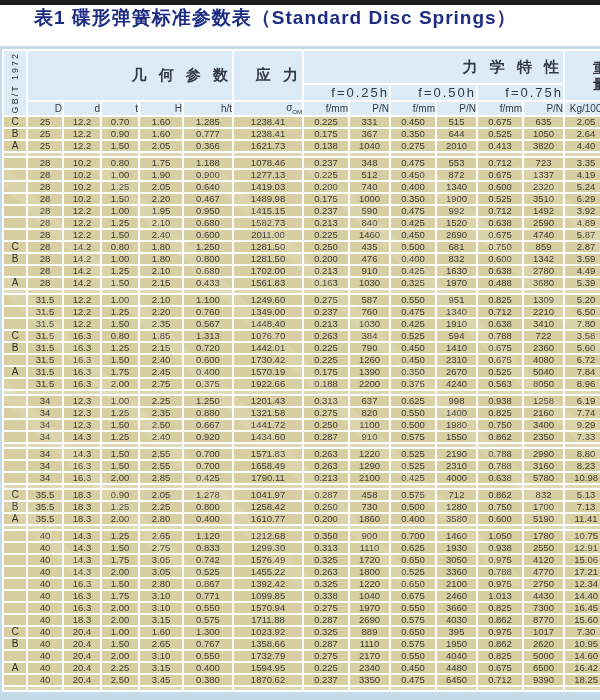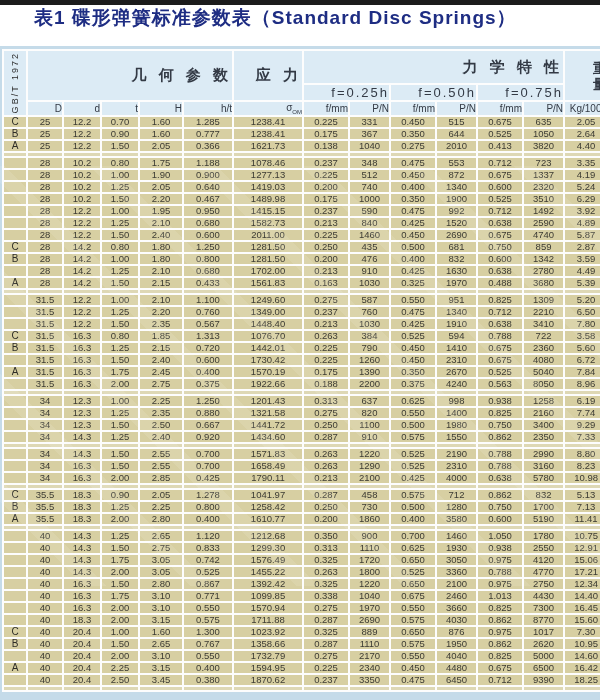--- a/index.html
+++ b/index.html
@@ -877,21 +877,21 @@
           <td class="grade">C</td>
           <td>40</td>
           <td>20.4</td>
           <td>1.00</td>
           <td>1.60</td>
           <td>1.300</td>
           <td>1023.92</td>
           <td>0.325</td>
           <td>889</td>
           <td>0.650</td>
-          <td>876</td>
+          <td>395</td>
           <td>0.975</td>
           <td>1017</td>
           <td>7.30</td>
         </tr>
         <tr>
           <td class="grade">B</td>
           <td>40</td>
           <td>20.4</td>
           <td>1.50</td>
           <td>2.65</td>

